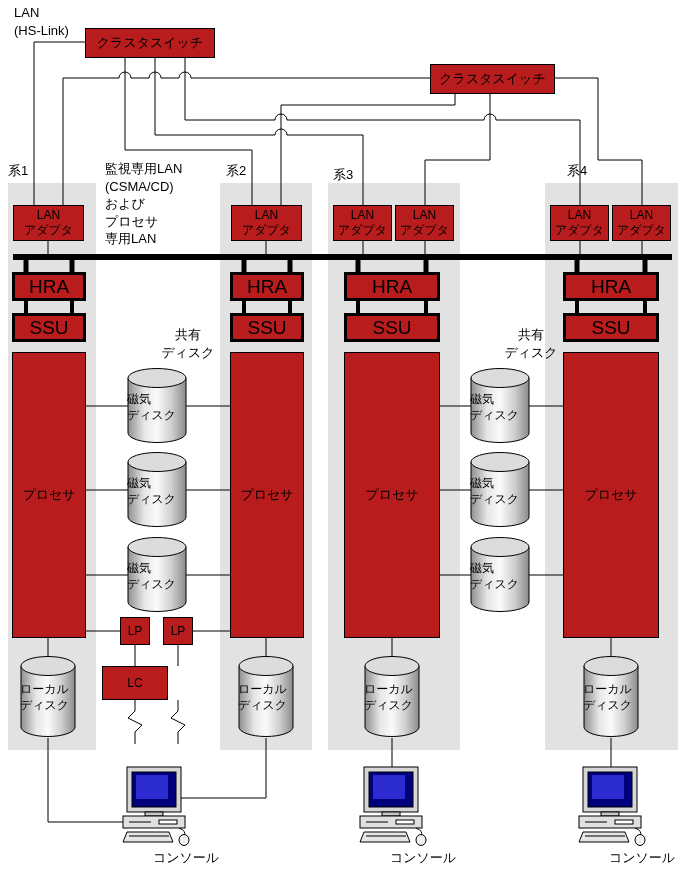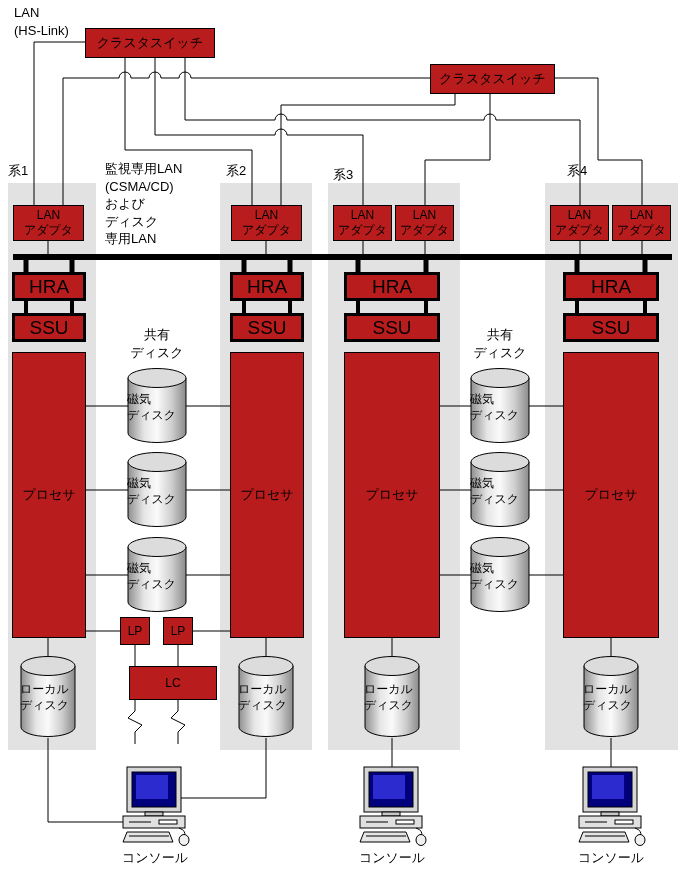--- a/index.html
+++ b/index.html
@@ -4,21 +4,21 @@
 <style>
   html,body { margin:0; padding:0; background:#fff; font-family:"Liberation Sans",sans-serif; }
   .stage { position:relative; width:682px; height:871px; background:#fff; overflow:hidden; }
   .panel { position:absolute; background:#e2e2e2; z-index:0; }
   .wires { position:absolute; left:0; top:0; z-index:1; pointer-events:none; }
   .box { position:absolute; z-index:2; background:#b91c1c; border:1px solid #000; box-sizing:border-box;
          display:flex; align-items:center; justify-content:center; text-align:center;
          font-size:12px; line-height:1.25; white-space:pre-line; color:#000; }
   .thick { border-width:3px; font-size:19px; }
   .lbl { position:absolute; z-index:2; font-size:13px; color:#000; white-space:pre-line; line-height:1.35; }
-  .center { text-align:center; }
+  .center { text-align:center;margin-left:31px; }
   .cyl { position:absolute; z-index:2; }
   .cyl svg { position:absolute; left:0; top:0; }
   .clabel { position:absolute; left:0; right:0; text-align:left; font-size:12px; line-height:1.3; white-space:pre-line; z-index:1; }
   .console { position:absolute; z-index:2; }
 </style>
 </head>
 <body>
 
 <div class="stage">
 
@@ -59,21 +59,21 @@
     <path stroke="#000" stroke-width="4" fill="none" d="M26,299 V315 M72,299 V315 M244,299 V315 M290,299 V315 M358,299 V315 M426,299 V315 M577,299 V315 M645,299 V315"></path>
   </svg>
 
   <div class="lbl" style="left:14px;top:4px">LAN
 (HS-Link)</div>
   <div class="box" style="left:85px;top:28px;width:130px;height:30px;font-size:13px">クラスタスイッチ</div>
   <div class="box" style="left:430px;top:64px;width:125px;height:30px;font-size:13px">クラスタスイッチ</div>
   <div class="lbl" style="left:105px;top:160px;width:120px">監視専用LAN
 (CSMA/CD)
 および
-ディスク
+プロセサ
 専用LAN</div>
 
   <div class="lbl" style="left:8px;top:162px">系1</div>
   <div class="lbl" style="left:226px;top:162px">系2</div>
   <div class="lbl" style="left:333px;top:166px">系3</div>
   <div class="lbl" style="left:567px;top:162px">系4</div>
 
   <div class="box" style="left:13px;top:205px;width:71px;height:36px">LAN
 アダプタ</div>
   <div class="box thick" style="left:12px;top:272px;width:74px;height:29px">HRA</div>
@@ -151,21 +151,21 @@
     <svg width="60" height="76">
         <path d="M1,10 V65 A29,9.5 0 0 0 59,65 V10" fill="url(#cylGrad)" stroke="#000"></path>
         <ellipse cx="30" cy="10" rx="29" ry="9.5" fill="#dcdcdc" stroke="#000"></ellipse>
       </svg>
     <div class="clabel" style="top:24px">磁気
 ディスク</div>
   </div>
 
   <div class="box" style="left:120px;top:617px;width:30px;height:28px">LP</div>
   <div class="box" style="left:163px;top:617px;width:30px;height:28px">LP</div>
-  <div class="box" style="left:129px;top:666px;width:88px;height:34px">LC</div>
+  <div class="box" style="left:102px;top:666px;width:66px;height:34px">LC</div>
 
   <div class="cyl" style="left:20px;top:656px;width:56px;height:82px">
     <svg width="56" height="82">
         <path d="M1,10 V71 A27,9.5 0 0 0 55,71 V10" fill="url(#cylGrad)" stroke="#000"></path>
         <ellipse cx="28" cy="10" rx="27" ry="9.5" fill="#dcdcdc" stroke="#000"></ellipse>
       </svg>
     <div class="clabel" style="top:26px">ローカル
 ディスク</div>
   </div>
   <div class="cyl" style="left:238px;top:656px;width:56px;height:82px">

